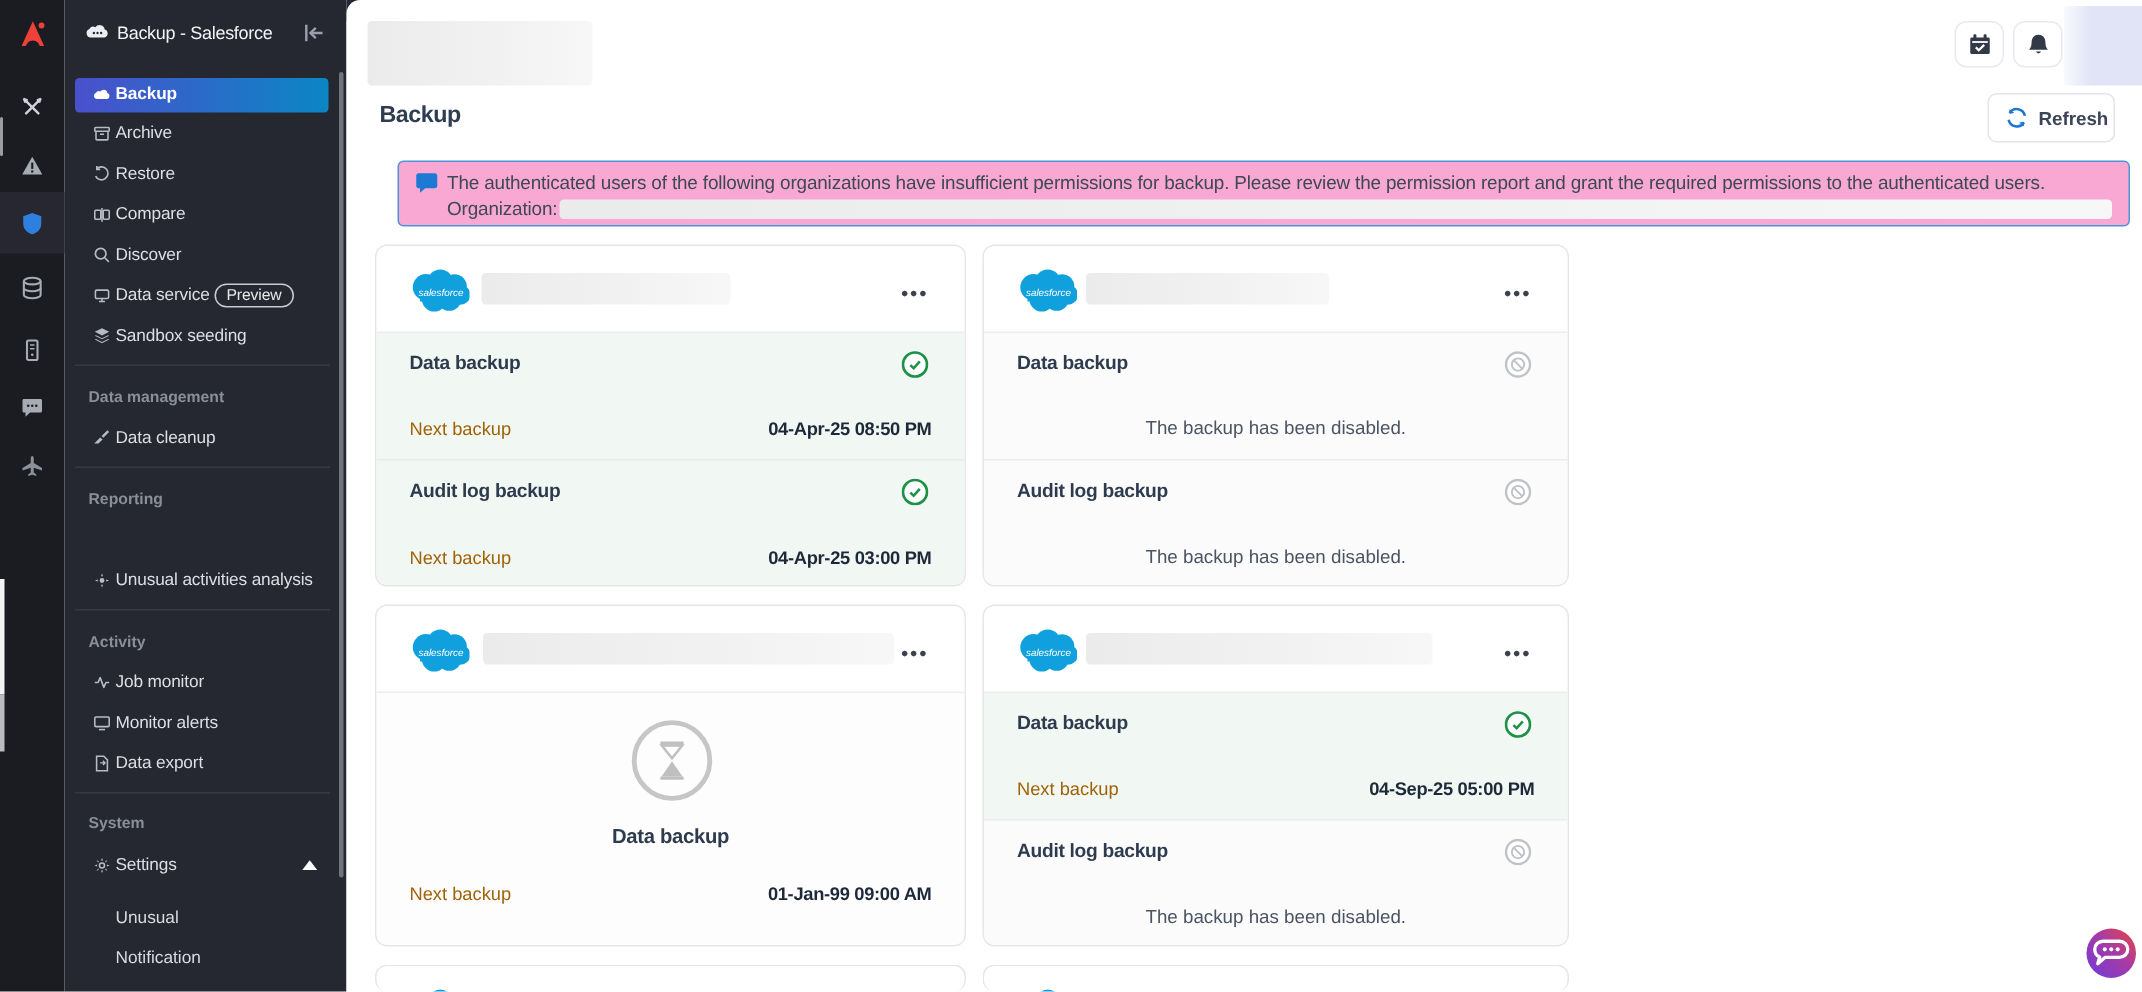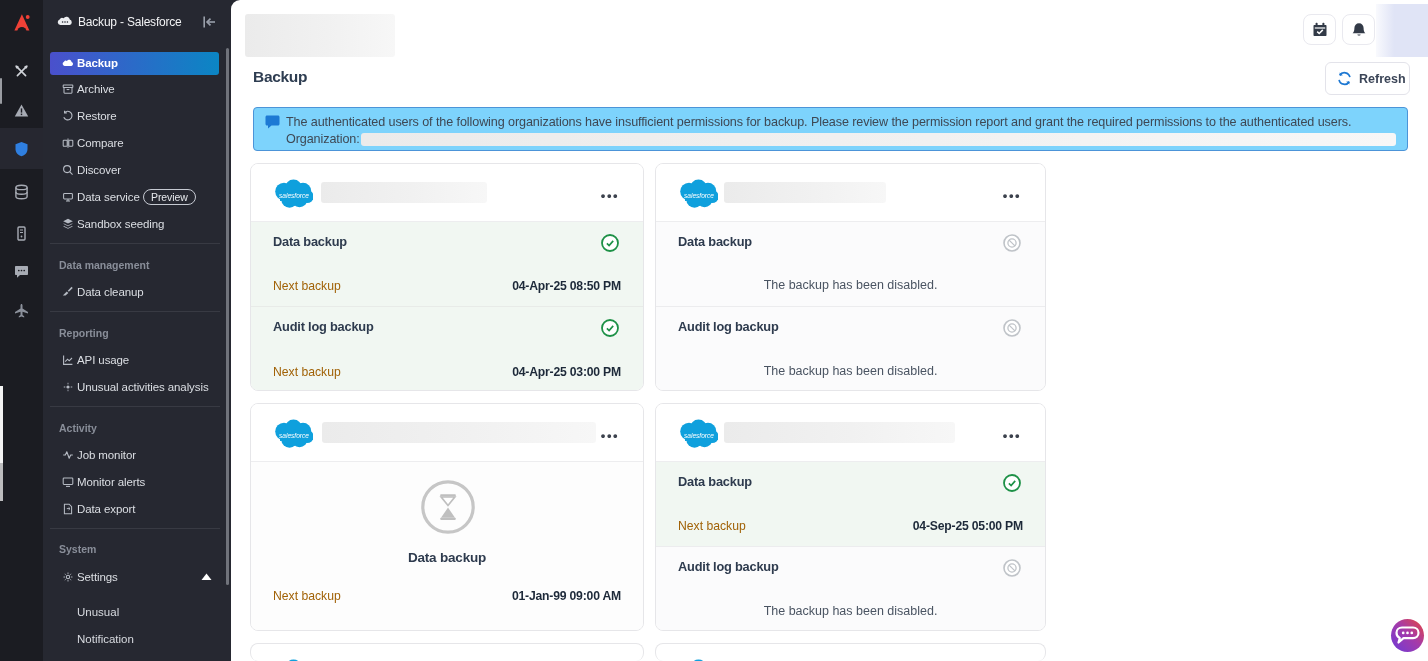--- a/index.html
+++ b/index.html
@@ -26,22 +26,22 @@
   background:#fff; border-top-left-radius:9px; }
 .skel { background:linear-gradient(90deg,#ebebeb 0%,#f1f1f1 55%,#f7f7f7 100%); border-radius:3px; }
 .iconbtn { position:absolute; width:33px; height:31px; background:#fff;
   border:1px solid #e9e9ef; border-radius:8px; }
 #avatar { position:absolute; left:1145px; top:4px; width:52px; height:53px;
   background:linear-gradient(90deg, rgba(224,228,246,0.2) 0%, #e0e4f6 35%); }
 #h1 { position:absolute; left:22px; top:68px; font-size:15.5px; font-weight:700; letter-spacing:-0.3px; color:#2e3d51; }
 #refresh { position:absolute; left:1094px; top:62px; width:85px; height:33px;
   background:#fff; border:1px solid #e3e3ea; border-radius:6px; }
 #refresh span { position:absolute; left:33px; top:9px; font-size:12.5px; font-weight:700; color:#3b4557; }
-#banner { position:absolute; left:22px; top:107px; width:1155px; height:44px;
-  background:#7dd3fc; border:1px solid #4c94d8; border-radius:4px; }
+#banner { position:absolute; left:34px; top:107px; width:1155px; height:44px;
+  background:#f9a8d4; border:1px solid #4c94d8; border-radius:4px; }
 #banner .t { position:absolute; left:32px; top:6px; width:1115px; font-size:12.6px;
   line-height:17px; color:#3e4854; letter-spacing:-0.1px; }
 
 .card { position:absolute; background:#fff; border:1px solid #e6e6e9; border-radius:8px; overflow:hidden; }
 .chead { position:absolute; left:0; top:0; width:100%; height:58px; background:#fff;
   border-bottom:1px solid #ededef; }
 .sect { position:absolute; left:0; width:100%; }
 .bg-on { background:#f1f7f2; }
 .bg-off { background:#fbfbfc; }
 .stitle { position:absolute; left:22px; top:12px; font-size:12.8px; font-weight:700; letter-spacing:-0.2px; color:#2e3b4e; }
@@ -205,29 +205,20 @@
     <svg class="ic" viewBox="0 0 15 15">
         <g fill="#b6bbc4">
           <path d="M13 2 L8.2 6.8 L9.6 8.2 L14.4 3.4 Z" transform="translate(-1,-1)"></path>
           <path d="M7 8 L2 13 L5.5 13 L9 9.8 Z" transform="translate(-1,-1)"></path>
         </g>
       </svg>
     <span class="tx">Data cleanup</span>
   </div>
   <div class="sbdiv" style="top:311px"></div>
   <div class="seclabel" style="top:327px">Reporting</div>
-  <div class="navitem" style="top:349px">
-    <svg class="ic" viewBox="0 0 15 15">
-        <g fill="none" stroke="#b6bbc4" stroke-width="1.4">
-          <path d="M2 2 V13 H13"></path>
-          <path d="M4 9.5 L7 6.5 L9 8.5 L12.5 5"></path>
-        </g>
-      </svg>
-    <span class="tx">API usage</span>
-  </div>
   <div class="navitem" style="top:376px">
     <svg class="ic" viewBox="0 0 15 15">
         <g fill="#b6bbc4">
           <circle cx="7.5" cy="7.5" r="2"></circle>
           <path d="M7.5 1.5 L8.3 4 H6.7 Z"></path>
           <path d="M7.5 13.5 L6.7 11 H8.3 Z"></path>
           <path d="M1.5 7.5 L4 6.7 V8.3 Z"></path>
           <path d="M13.5 7.5 L11 8.3 V6.7 Z"></path>
         </g>
       </svg>

